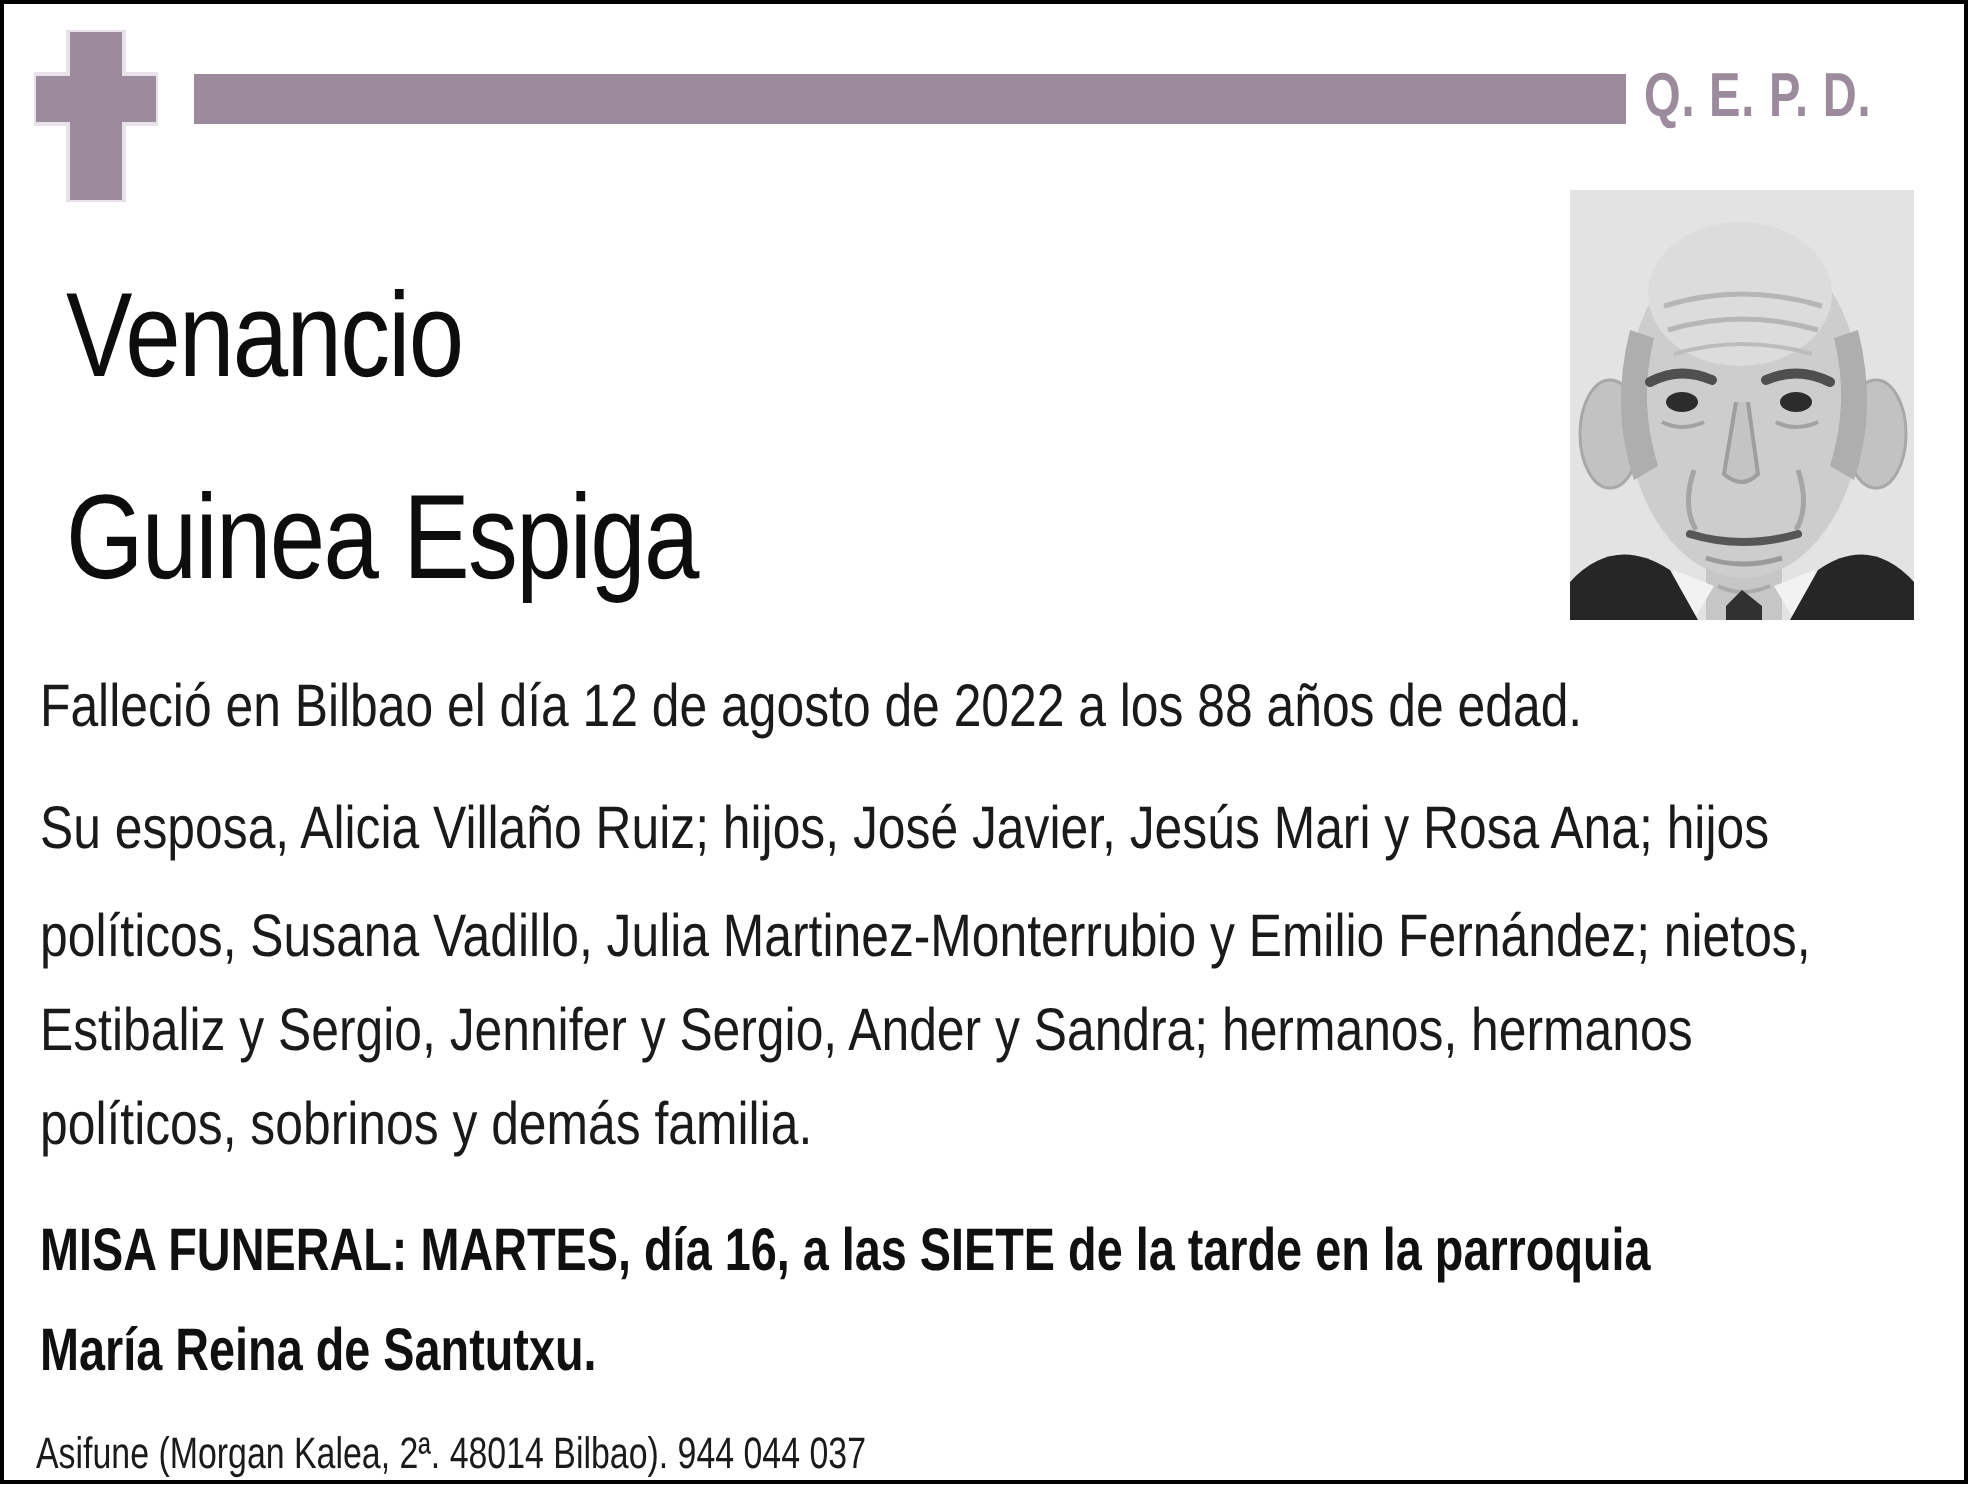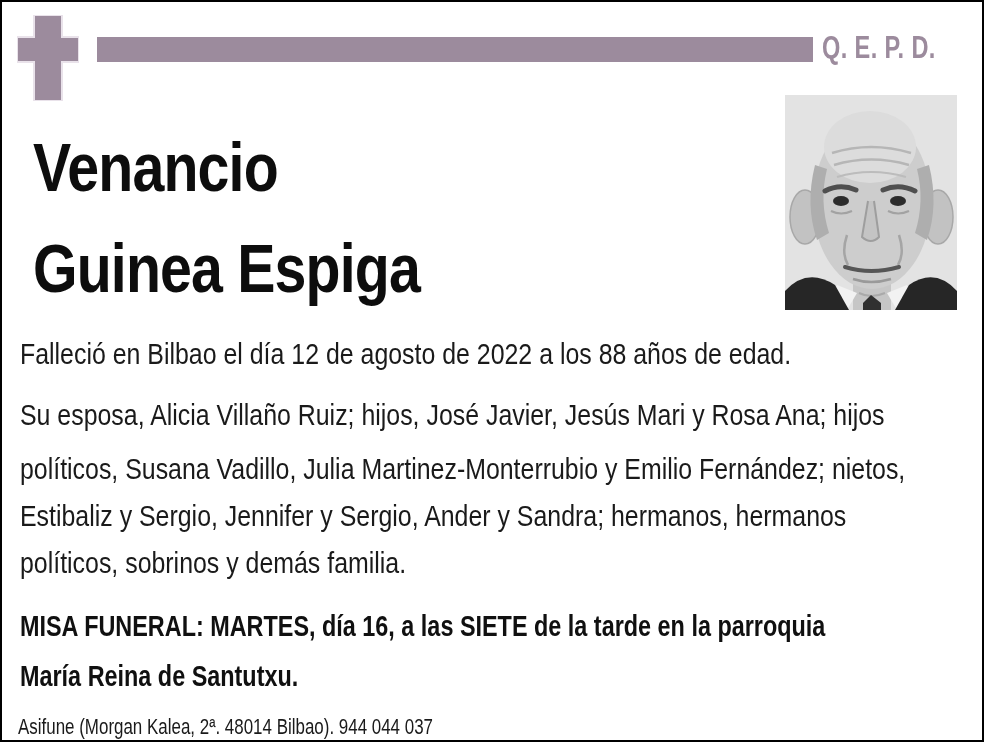--- a/index.html
+++ b/index.html
@@ -22,21 +22,21 @@
     font-size:31px;line-height:31px;font-weight:700;
     color:var(--accent,#9c8b9d);
     white-space:nowrap;transform:scaleX(0.76);transform-origin:0 0;
     letter-spacing:0.5px;
   }
   .photo{
     position:absolute;left:785px;top:95px;width:172px;height:215px;
   }
   .name{
     position:absolute;left:33px;top:117px;
-    font-weight:700;font-size:69px;color:#0d0d0d;
+    font-weight:400;font-size:60px;color:#0d0d0d;
     letter-spacing:-1px;
   }
   .name-line{
     line-height:101px;white-space:nowrap;
     transform:scaleX(0.83);transform-origin:0 0;
   }
   .bodyline{
     position:absolute;left:20px;
     font-size:30px;line-height:36px;color:#1a1a1a;
     white-space:nowrap;transform:scaleX(0.83);transform-origin:0 0;

